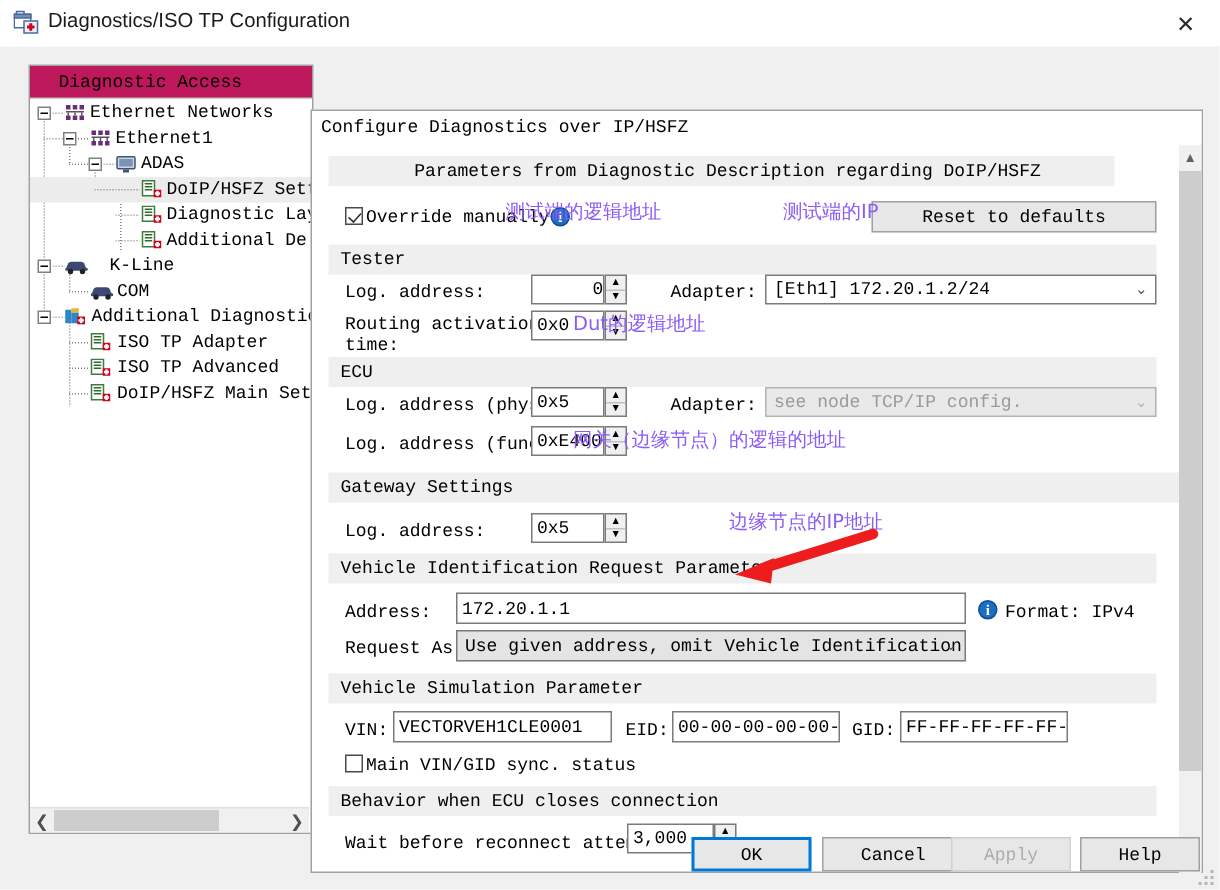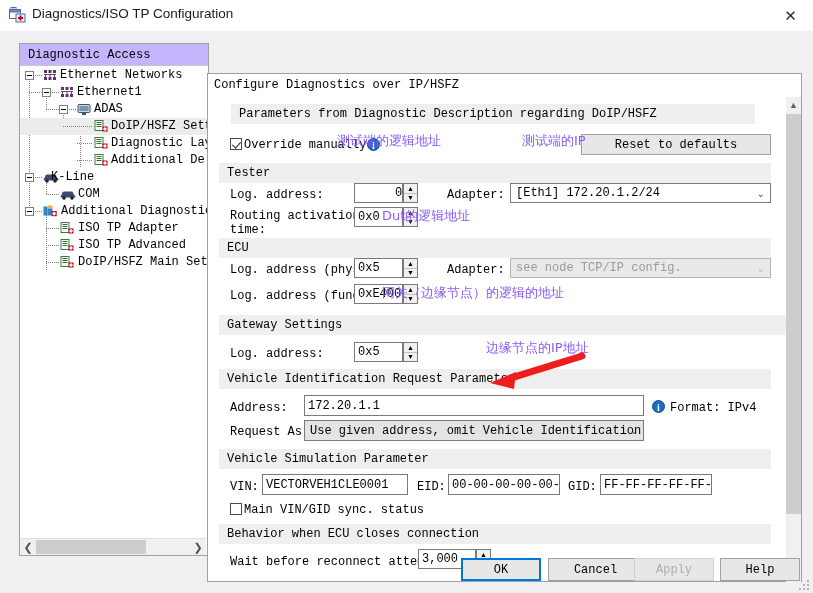--- a/index.html
+++ b/index.html
@@ -35,22 +35,22 @@
     position:absolute;left:0;top:31px;width:813px;height:562px;
     background:#f0f0f0;
   }
   
   .treepanel{
     position:absolute;left:19px;top:12px;width:188px;height:511px;
     background:#ffffff;border:1px solid #a0a0a0;
   }
   .tree-header{
     position:absolute;left:0;top:0;width:188px;height:22px;
-    background:#c4b5fd;border-bottom:1px solid #c8c8c8;
-    line-height:22px;padding-left:8px;box-sizing:border-box;
+    background:#be185d;border-bottom:1px solid #c8c8c8;
+    line-height:22px;padding-left:19px;box-sizing:border-box;
     font-size:12px;white-space:nowrap;
   }
   .tree-items{
     position:absolute;left:0;top:23px;width:188px;height:465px;
     overflow:hidden;
   }
   .trow{
     position:relative;height:17px;line-height:17px;white-space:nowrap;
     font-size:12px;
   }
@@ -310,21 +310,21 @@
         <span class="expander" style="left:5px;"></span>
         <span class="dotline-h" style="left:15px;width:8px;"></span>
         <span class="ic" style="left:23px;">
           <svg width="16" height="13" viewBox="0 0 16 13">
             <path d="M1 8 L2.5 4.5 Q3 3.5 4.5 3.5 L11 3.5 Q12.5 3.5 13 4.5 L14.5 8 Z" fill="#3c4a73"></path>
             <rect x="0.5" y="7.5" width="15" height="2" rx="1" fill="#3c4a73"></rect>
             <circle cx="4" cy="10" r="1.8" fill="#222"></circle>
               <circle cx="12" cy="10" r="1.8" fill="#222"></circle>
           </svg>
         </span>
-        <span class="tlabel" style="left:31px;">K-Line</span>
+        <span class="tlabel" style="left:53px;">K-Line</span>
       </div>
 
       <div class="trow">
         <span class="dotline-h" style="left:26px;width:14px;"></span>
         <span class="ic" style="left:40px;">
           <svg width="16" height="13" viewBox="0 0 16 13">
             <path d="M1 8 L2.5 4.5 Q3 3.5 4.5 3.5 L11 3.5 Q12.5 3.5 13 4.5 L14.5 8 Z" fill="#3c4a73"></path>
             <rect x="0.5" y="7.5" width="15" height="2" rx="1" fill="#3c4a73"></rect>
             <circle cx="4" cy="10" r="1.8" fill="#222"></circle>
               <circle cx="12" cy="10" r="1.8" fill="#222"></circle>
@@ -403,21 +403,21 @@
       <div class="thumb"></div>
       <div class="arr" style="right:0;">❯</div>
     </div>
   </div>
 
   <div class="rightpanel">
     <div class="rp-header">Configure Diagnostics over IP/HSFZ</div>
 
     <div class="rp-content">
 
-      <div class="secbar" style="left:23px;top:7px;width:524px;">Parameters from Diagnostic Description regarding DoIP/HSFZ</div>
+      <div class="secbar" style="left:11px;top:7px;width:524px;text-align:center;">Parameters from Diagnostic Description regarding DoIP/HSFZ</div>
 
       <div class="chkwrap" style="left:22px;top:41px;">
         <span class="chkbox checked"></span><span>Override manually</span>
       </div>
       <div class="infoicon" style="left:159px;top:41px;">i</div>
 
       <div class="btn" style="left:373px;top:37px;width:190px;height:21px;">Reset to defaults</div>
 
       <div class="secbar" style="left:11px;top:66px;width:552px;">Tester</div>
 

